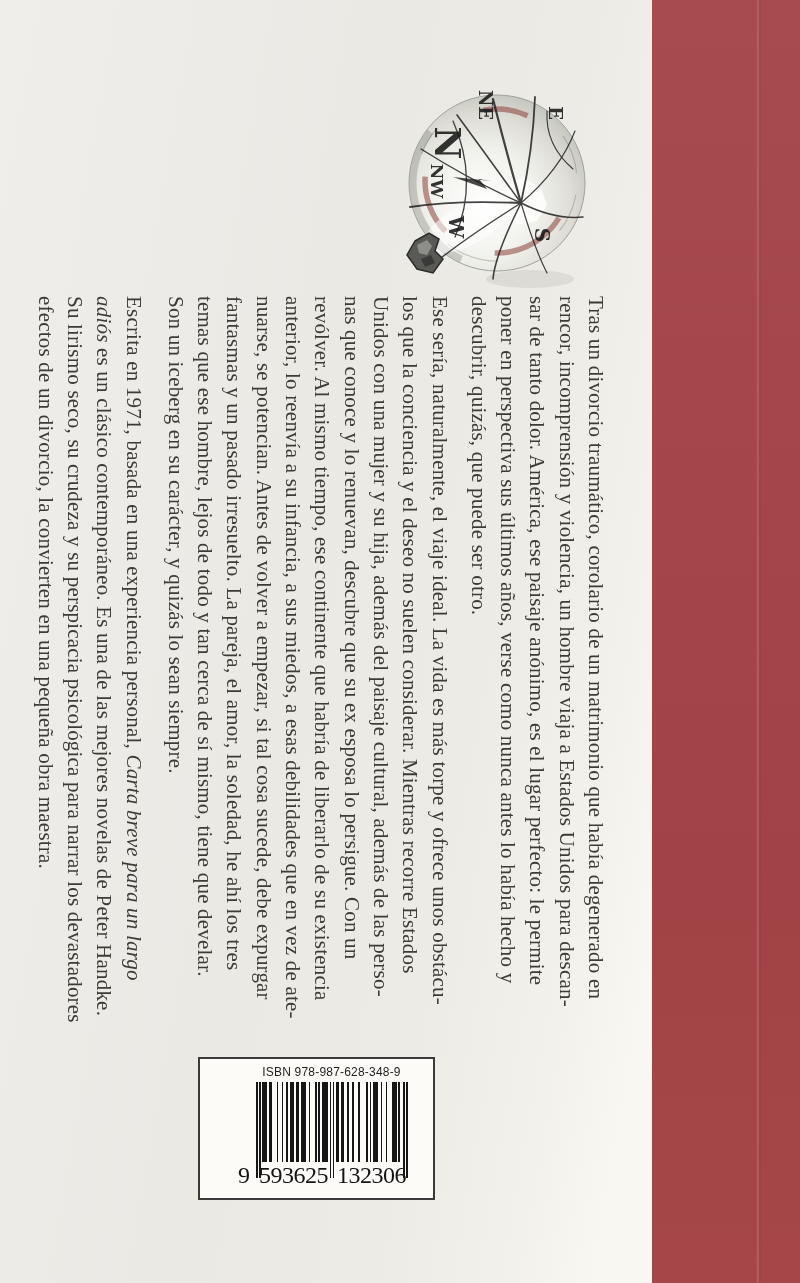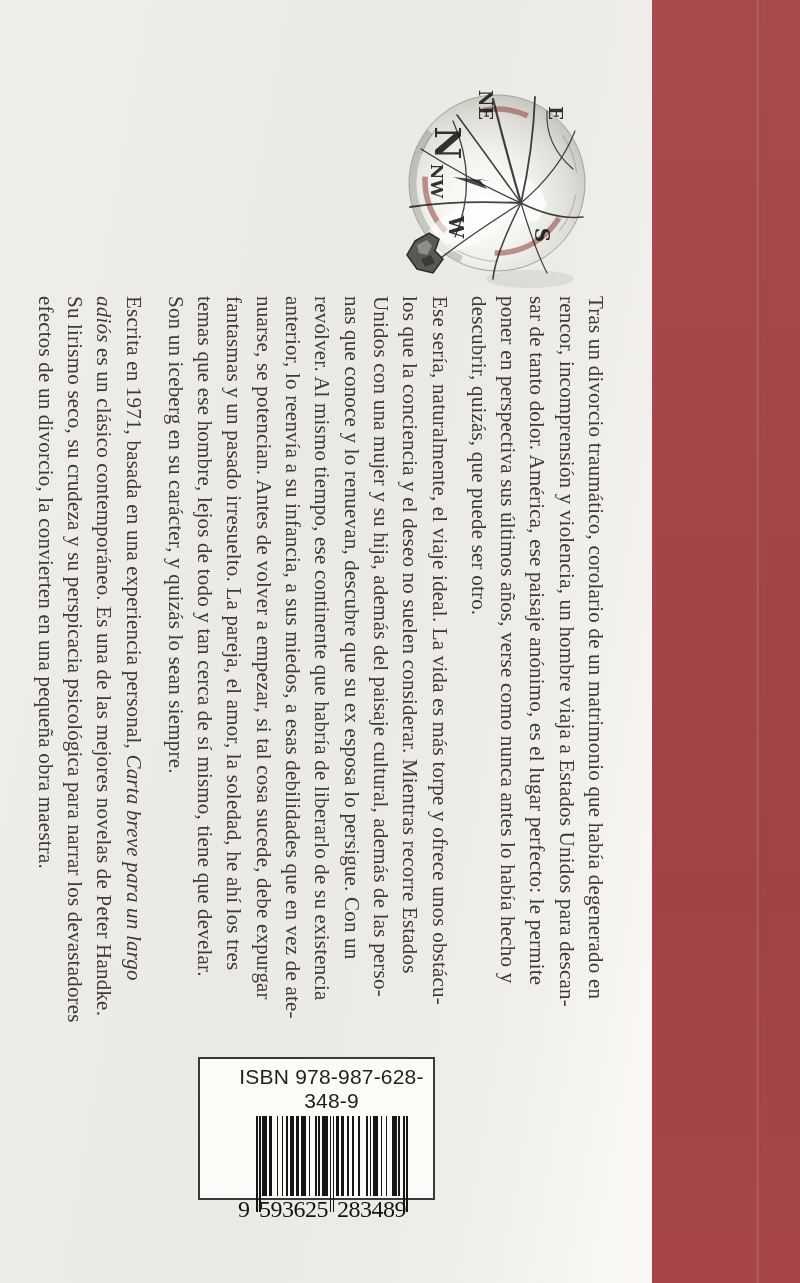--- a/index.html
+++ b/index.html
@@ -36,21 +36,21 @@
   .para.gap2 { margin-top:13px; }
   .ln { white-space:nowrap; }
   .it { font-style:italic; }
   
   .isbn-box {
     position:absolute; left:198px; top:1057px; width:237px; height:143px;
     background:#fcfbf8; border:2px solid #3a3a3a; box-sizing:border-box;
   }
   .isbn-label {
     margin-top:6px; padding-left:30px; text-align:center;
-    font-family:"Liberation Sans", sans-serif; font-size:21px;
+    font-family:"Liberation Sans", sans-serif; font-size:12px;
     letter-spacing:0.2px; color:#1e1e1e;
   }
   .bc { position:relative; margin:3px 0 0 42px; width:170px; height:108px; }
   .bc .bar { position:absolute; top:0; background:#161616; }
   .bc .d {
     position:absolute; top:80px; font-family:"Liberation Serif", serif;
     font-size:24px; line-height:26px; color:#141414; letter-spacing:-0.5px;
   }
   .bc .d9 { left:-4px; }
   .bc .dL { left:17px; width:68px; text-align:center; }
@@ -146,21 +146,21 @@
         <div class="ln"><span>Su lirismo seco, su crudeza y su perspicacia psicológica para narrar los devastadores</span></div>
         <div class="ln"><span>efectos de un divorcio, la convierten en una pequeña obra maestra.</span></div>
       </div>
   </div>
 
   <div class="isbn-box">
     <div class="isbn-label">ISBN 978-987-628-348-9</div>
     <div class="bc" id="barcode">
       <span class="d d9">9</span>
       <span class="d dL">593625</span>
-      <span class="d dR">283489</span>
+      <span class="d dR">132306</span>
     <div class="bar" style="left: 14px; width: 1.6px; height: 96px;"></div>
         <div class="bar" style="left: 17.2px; width: 1.6px; height: 96px;"></div>
         <div class="bar" style="left: 20.4px; width: 1.6px; height: 80px;"></div>
         <div class="bar" style="left: 22px; width: 1.6px; height: 80px;"></div>
         <div class="bar" style="left: 23.6px; width: 1.6px; height: 80px;"></div>
         <div class="bar" style="left: 26.8px; width: 1.6px; height: 80px;"></div>
         <div class="bar" style="left: 28.4px; width: 1.6px; height: 80px;"></div>
         <div class="bar" style="left: 34.8px; width: 1.6px; height: 80px;"></div>
         <div class="bar" style="left: 39.6px; width: 1.6px; height: 80px;"></div>
         <div class="bar" style="left: 44.4px; width: 1.6px; height: 80px;"></div>

